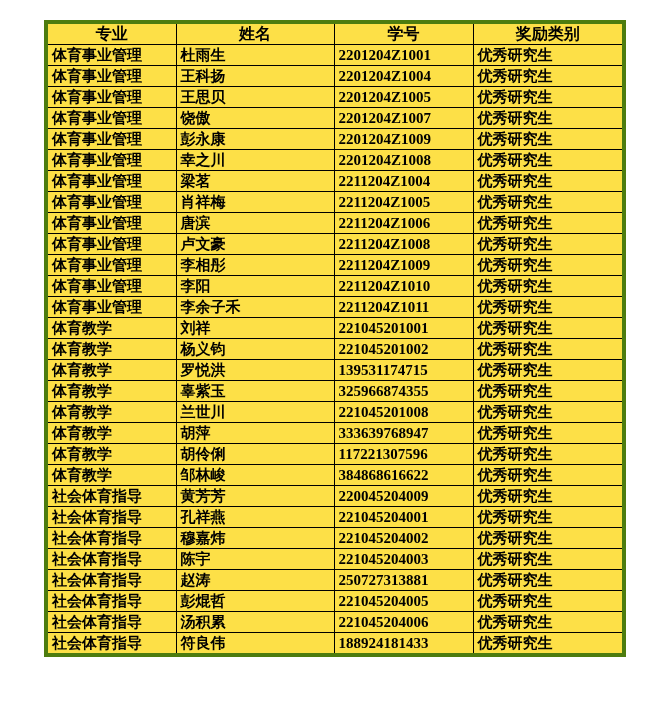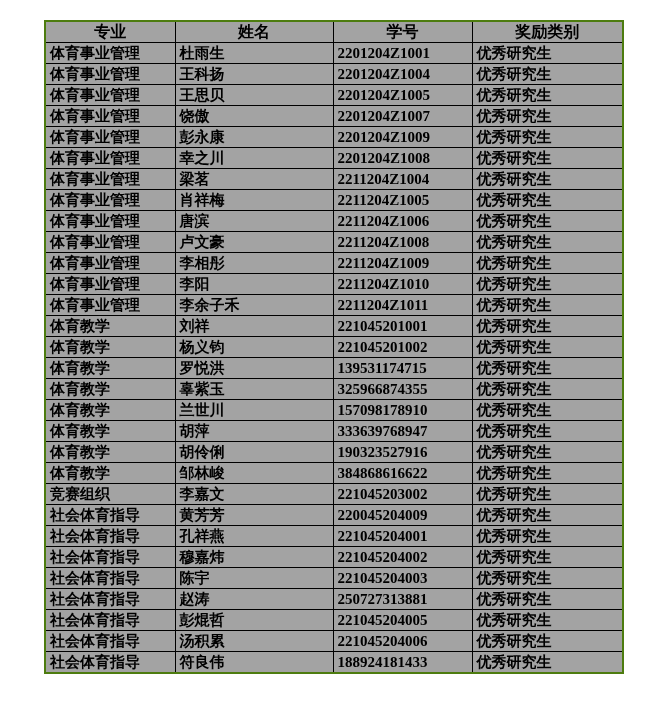--- a/index.html
+++ b/index.html
@@ -15,22 +15,22 @@
   }
   .table-wrap {
     position: absolute;
     left: 44px;
     top: 20px;
   }
   table.roster {
     border-collapse: collapse;
     table-layout: fixed;
     width: 578px;
-    border: 2px solid #4d7c0f;
-    background: #a3a3a3;
+    border: 4px solid #4d7c0f;
+    background: #fde047;
   }
   table.roster th,
   table.roster td {
     border: 1px solid #000000;
     font-family: "Liberation Serif", "DejaVu Serif", serif;
     font-weight: bold;
     color: #000000;
     height: 20px;
     padding: 0 4px;
     line-height: 20px;
@@ -169,45 +169,39 @@
         </tr>
         <tr>
           <td>体育教学</td>
           <td>辜紫玉</td>
           <td>325966874355</td>
           <td>优秀研究生</td>
         </tr>
         <tr>
           <td>体育教学</td>
           <td>兰世川</td>
-          <td>157098178910</td>
+          <td>221045201008</td>
           <td>优秀研究生</td>
         </tr>
         <tr>
           <td>体育教学</td>
           <td>胡萍</td>
           <td>333639768947</td>
           <td>优秀研究生</td>
         </tr>
         <tr>
           <td>体育教学</td>
           <td>胡伶俐</td>
-          <td>190323527916</td>
+          <td>117221307596</td>
           <td>优秀研究生</td>
         </tr>
         <tr>
           <td>体育教学</td>
           <td>邹林峻</td>
           <td>384868616622</td>
-          <td>优秀研究生</td>
-        </tr>
-        <tr>
-          <td>竞赛组织</td>
-          <td>李嘉文</td>
-          <td>221045203002</td>
           <td>优秀研究生</td>
         </tr>
         <tr>
           <td>社会体育指导</td>
           <td>黄芳芳</td>
           <td>220045204009</td>
           <td>优秀研究生</td>
         </tr>
         <tr>
           <td>社会体育指导</td>

